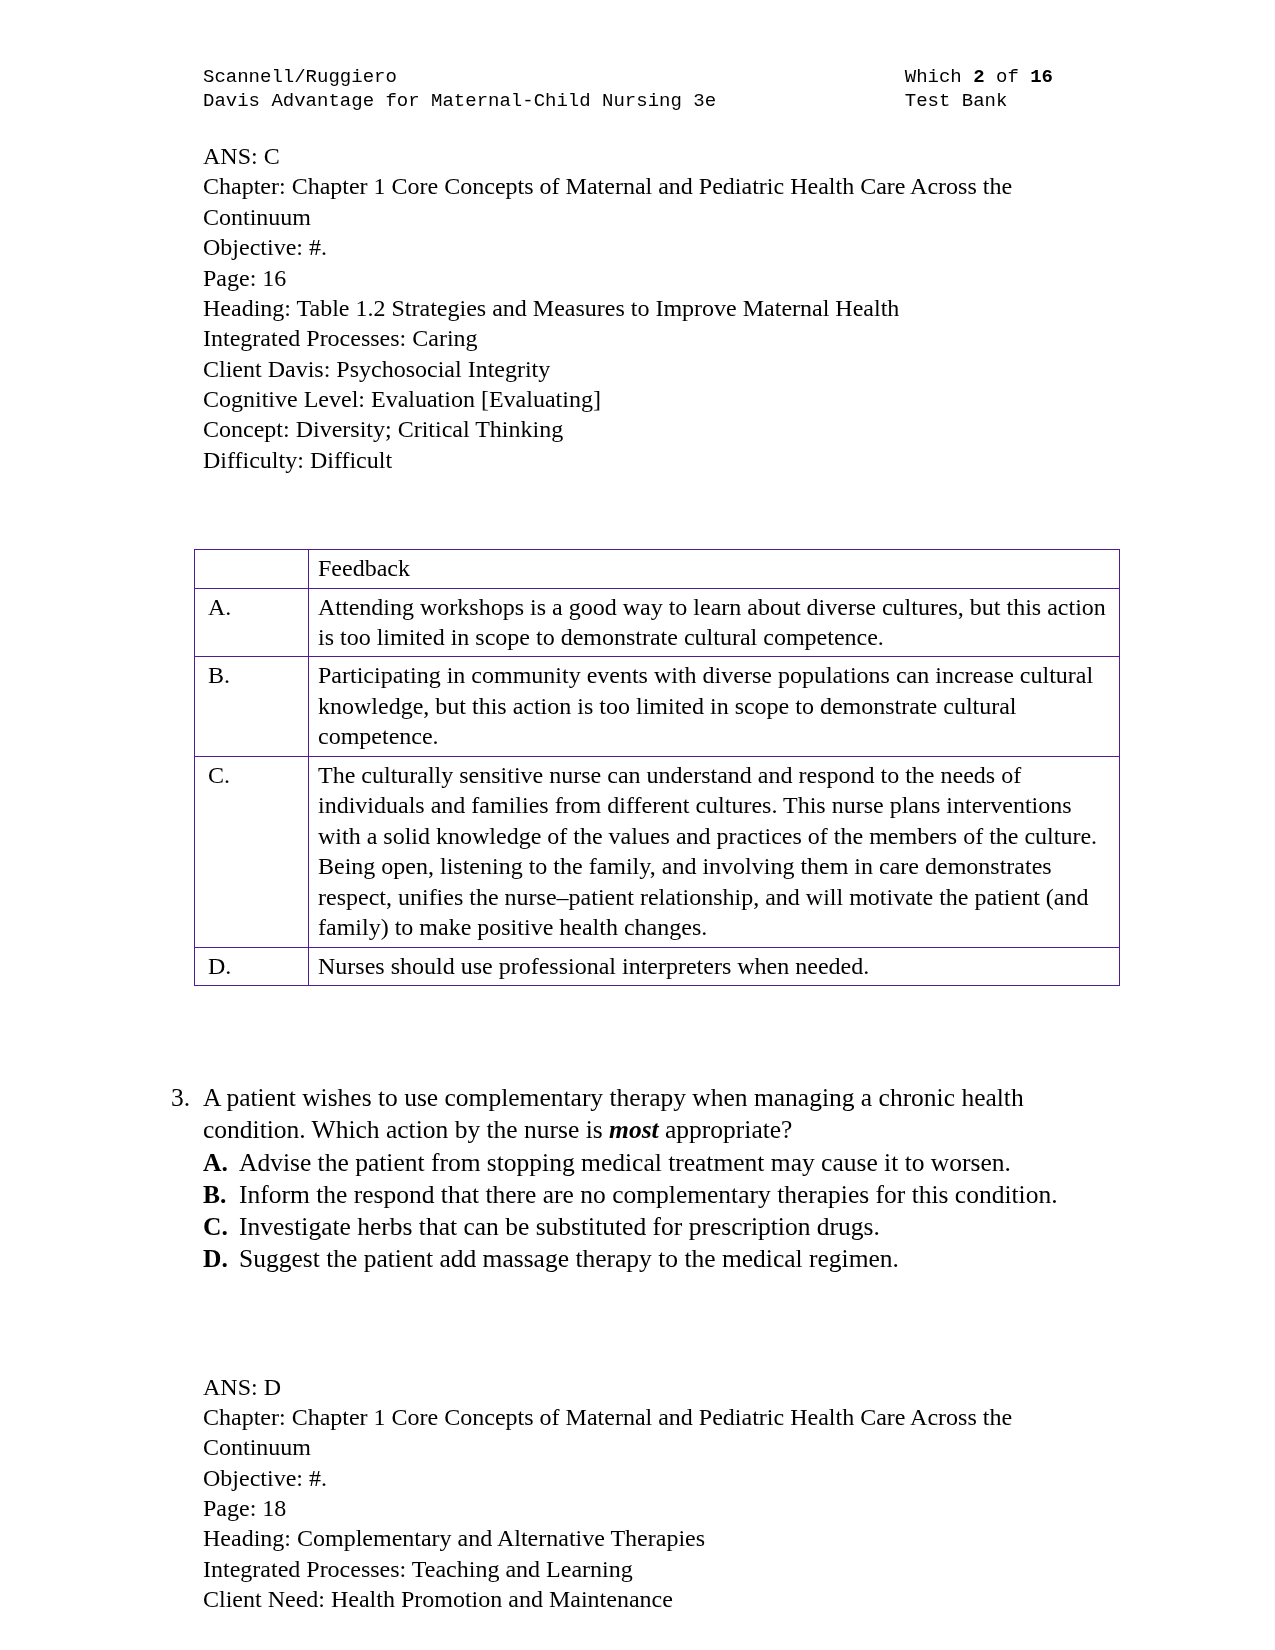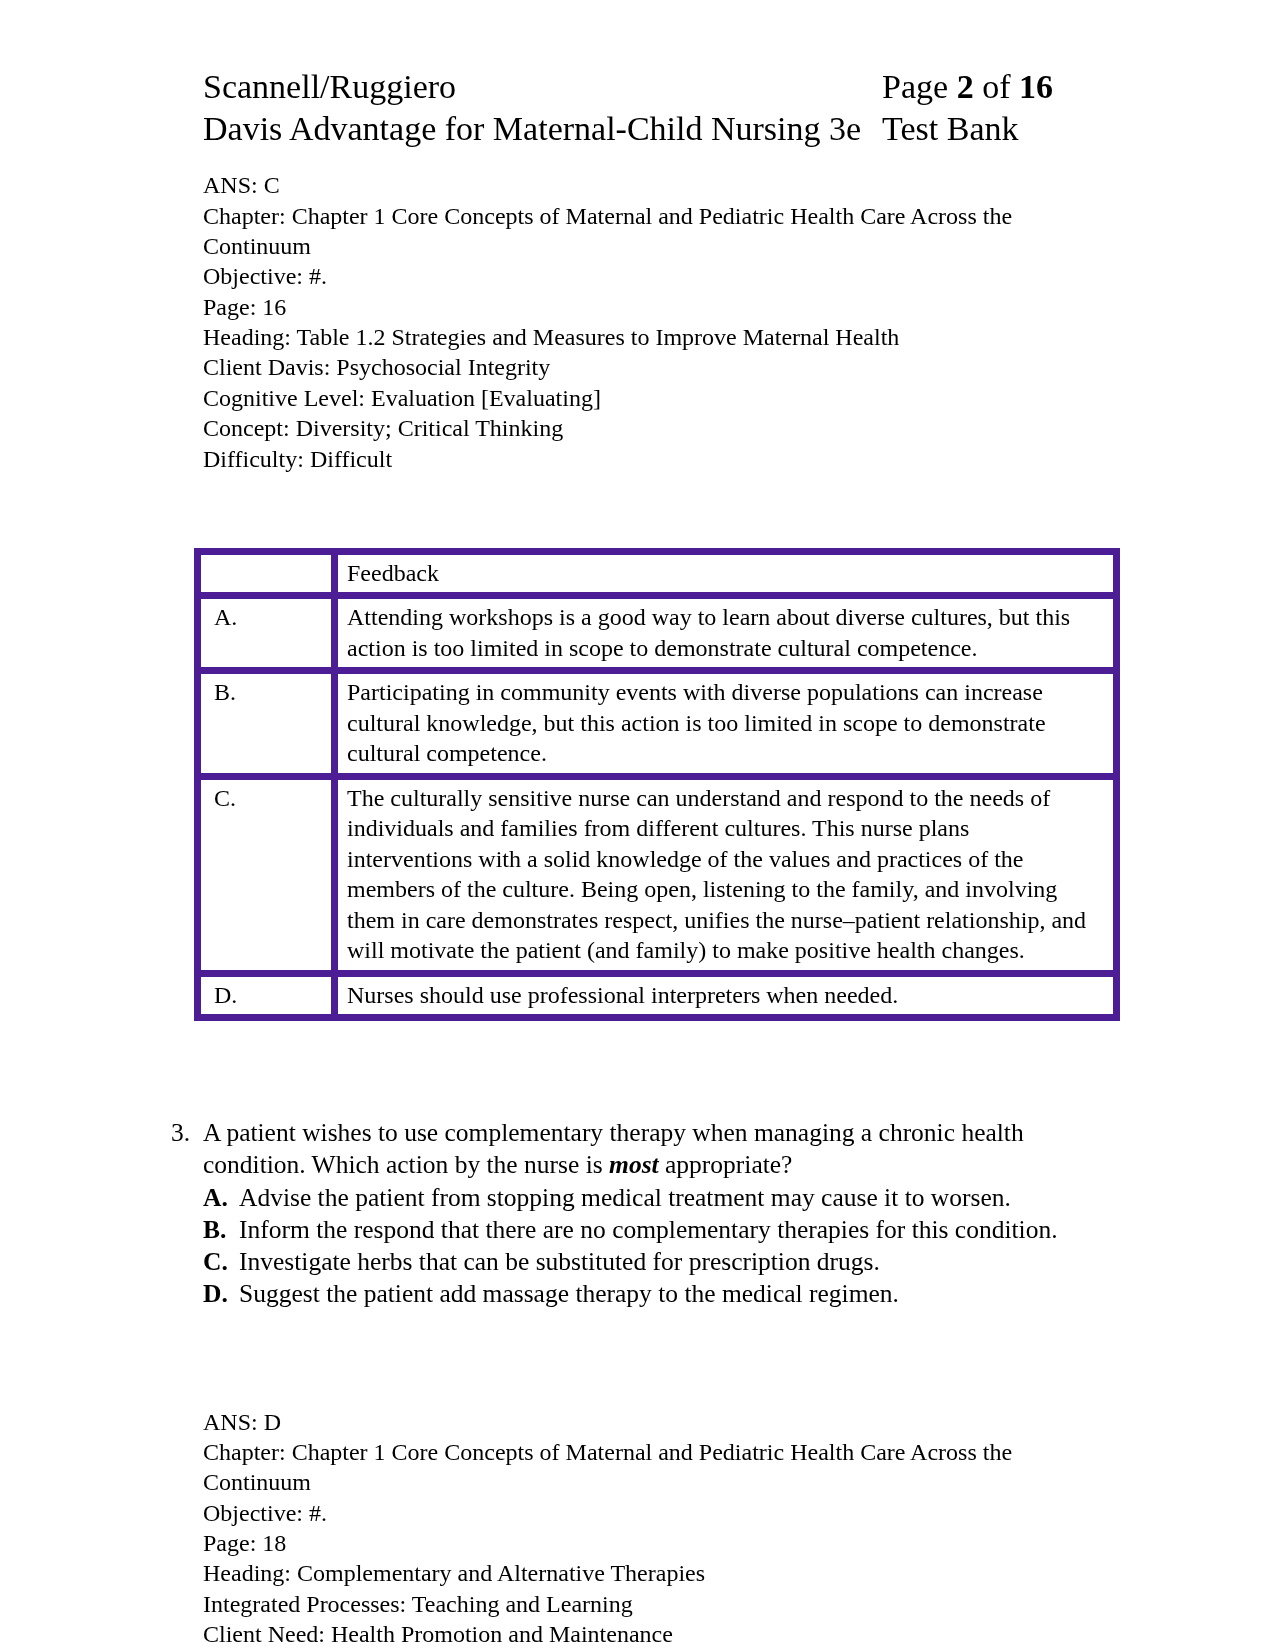--- a/index.html
+++ b/index.html
@@ -20,23 +20,24 @@
     height: 1650px;
     box-sizing: border-box;
     padding: 66px 150px 60px 203px;
   }
 
   
   .doc-header {
     display: flex;
     justify-content: space-between;
     align-items: flex-start;
-    font-size: 34px;
+    font-size: 19px;
     line-height: 1.24;
-    margin-bottom: 20px;
+    margin-bottom: 28px;
+    font-family: Liberation Mono, monospace;
   }
   .doc-header .left-block { text-align: left; }
   .doc-header .right-block { text-align: left; padding-right: 72px; }
   .doc-header .hdr-line { white-space: nowrap; }
   .b { font-weight: bold; }
 
   
   .meta-block {
     font-size: 24px;
     line-height: 1.265;
@@ -51,23 +52,23 @@
   
   .feedback-table {
     border-collapse: collapse;
     width: 926px;
     margin-left: -9px;
     font-size: 24px;
     line-height: 1.27;
     table-layout: fixed;
   }
   .feedback-table td {
-    border: 7px solid #4c1d95;
+    border: 1px solid #4c1d95;
     vertical-align: top;
-    padding: 3px 17px 4px 7px;
+    padding: 3px 0 4px 7px;
   }
   .feedback-table td.letter-cell {
     width: 100px;
     padding-left: 13px;
   }
   .feedback-table td.text-cell {
     padding-left: 9px;
   }
 
   
@@ -106,31 +107,32 @@
 <body>
 
 <div class="page">
 
   <div class="doc-header">
     <div class="left-block">
       <div class="hdr-line">Scannell/Ruggiero</div>
       <div class="hdr-line">Davis Advantage for Maternal-Child Nursing 3e</div>
     </div>
     <div class="right-block">
-      <div class="hdr-line"><span>Page </span><span class="b">2</span><span> of </span><span class="b">16</span></div>
+      <div class="hdr-line"><span>Which </span><span class="b">2</span><span> of </span><span class="b">16</span></div>
       <div class="hdr-line">Test Bank</div>
     </div>
   </div>
 
   <div class="meta-block">
     <div class="meta-line">ANS: C</div>
     <div class="meta-line">Chapter: Chapter 1 Core Concepts of Maternal and Pediatric Health Care Across the Continuum</div>
     <div class="meta-line">Objective: #.</div>
     <div class="meta-line">Page: 16</div>
     <div class="meta-line">Heading: Table 1.2 Strategies and Measures to Improve Maternal Health</div>
+    <div class="meta-line">Integrated Processes: Caring</div>
     <div class="meta-line">Client Davis: Psychosocial Integrity</div>
     <div class="meta-line">Cognitive Level: Evaluation [Evaluating]</div>
     <div class="meta-line">Concept: Diversity; Critical Thinking</div>
     <div class="meta-line">Difficulty: Difficult</div>
   </div>
 
   <div class="gap-lg"></div>
 
   <table class="feedback-table">
     <tbody>

